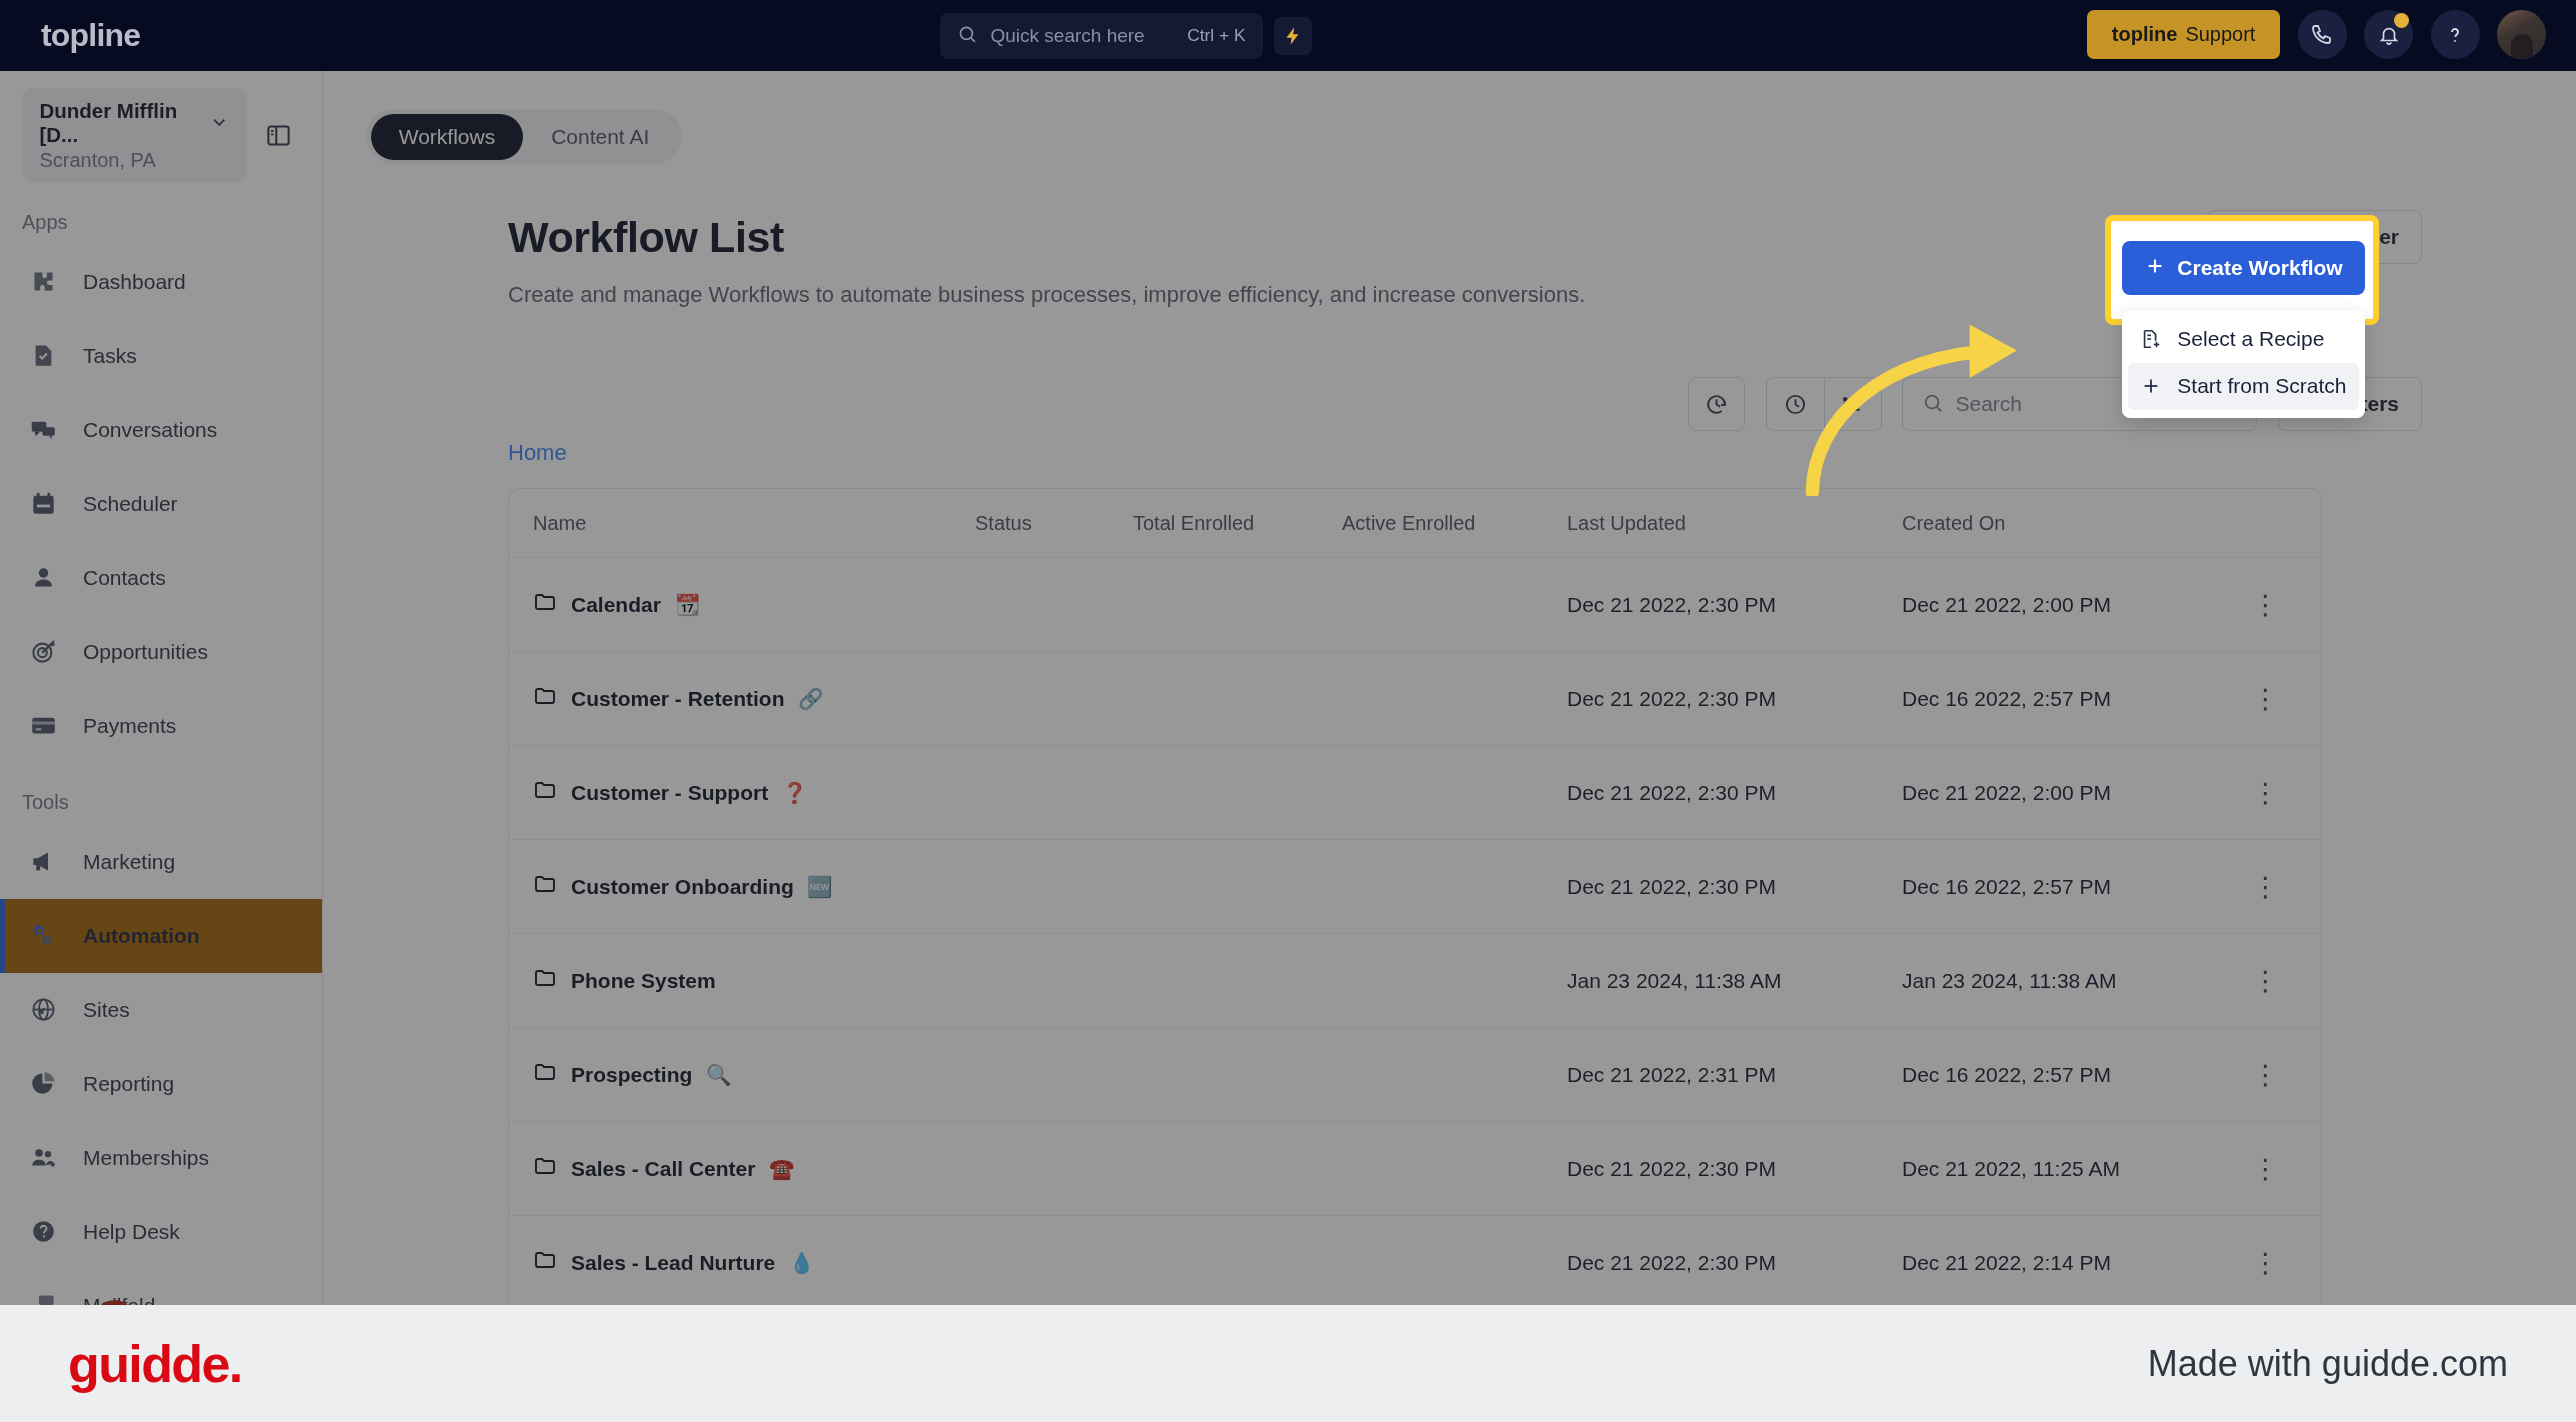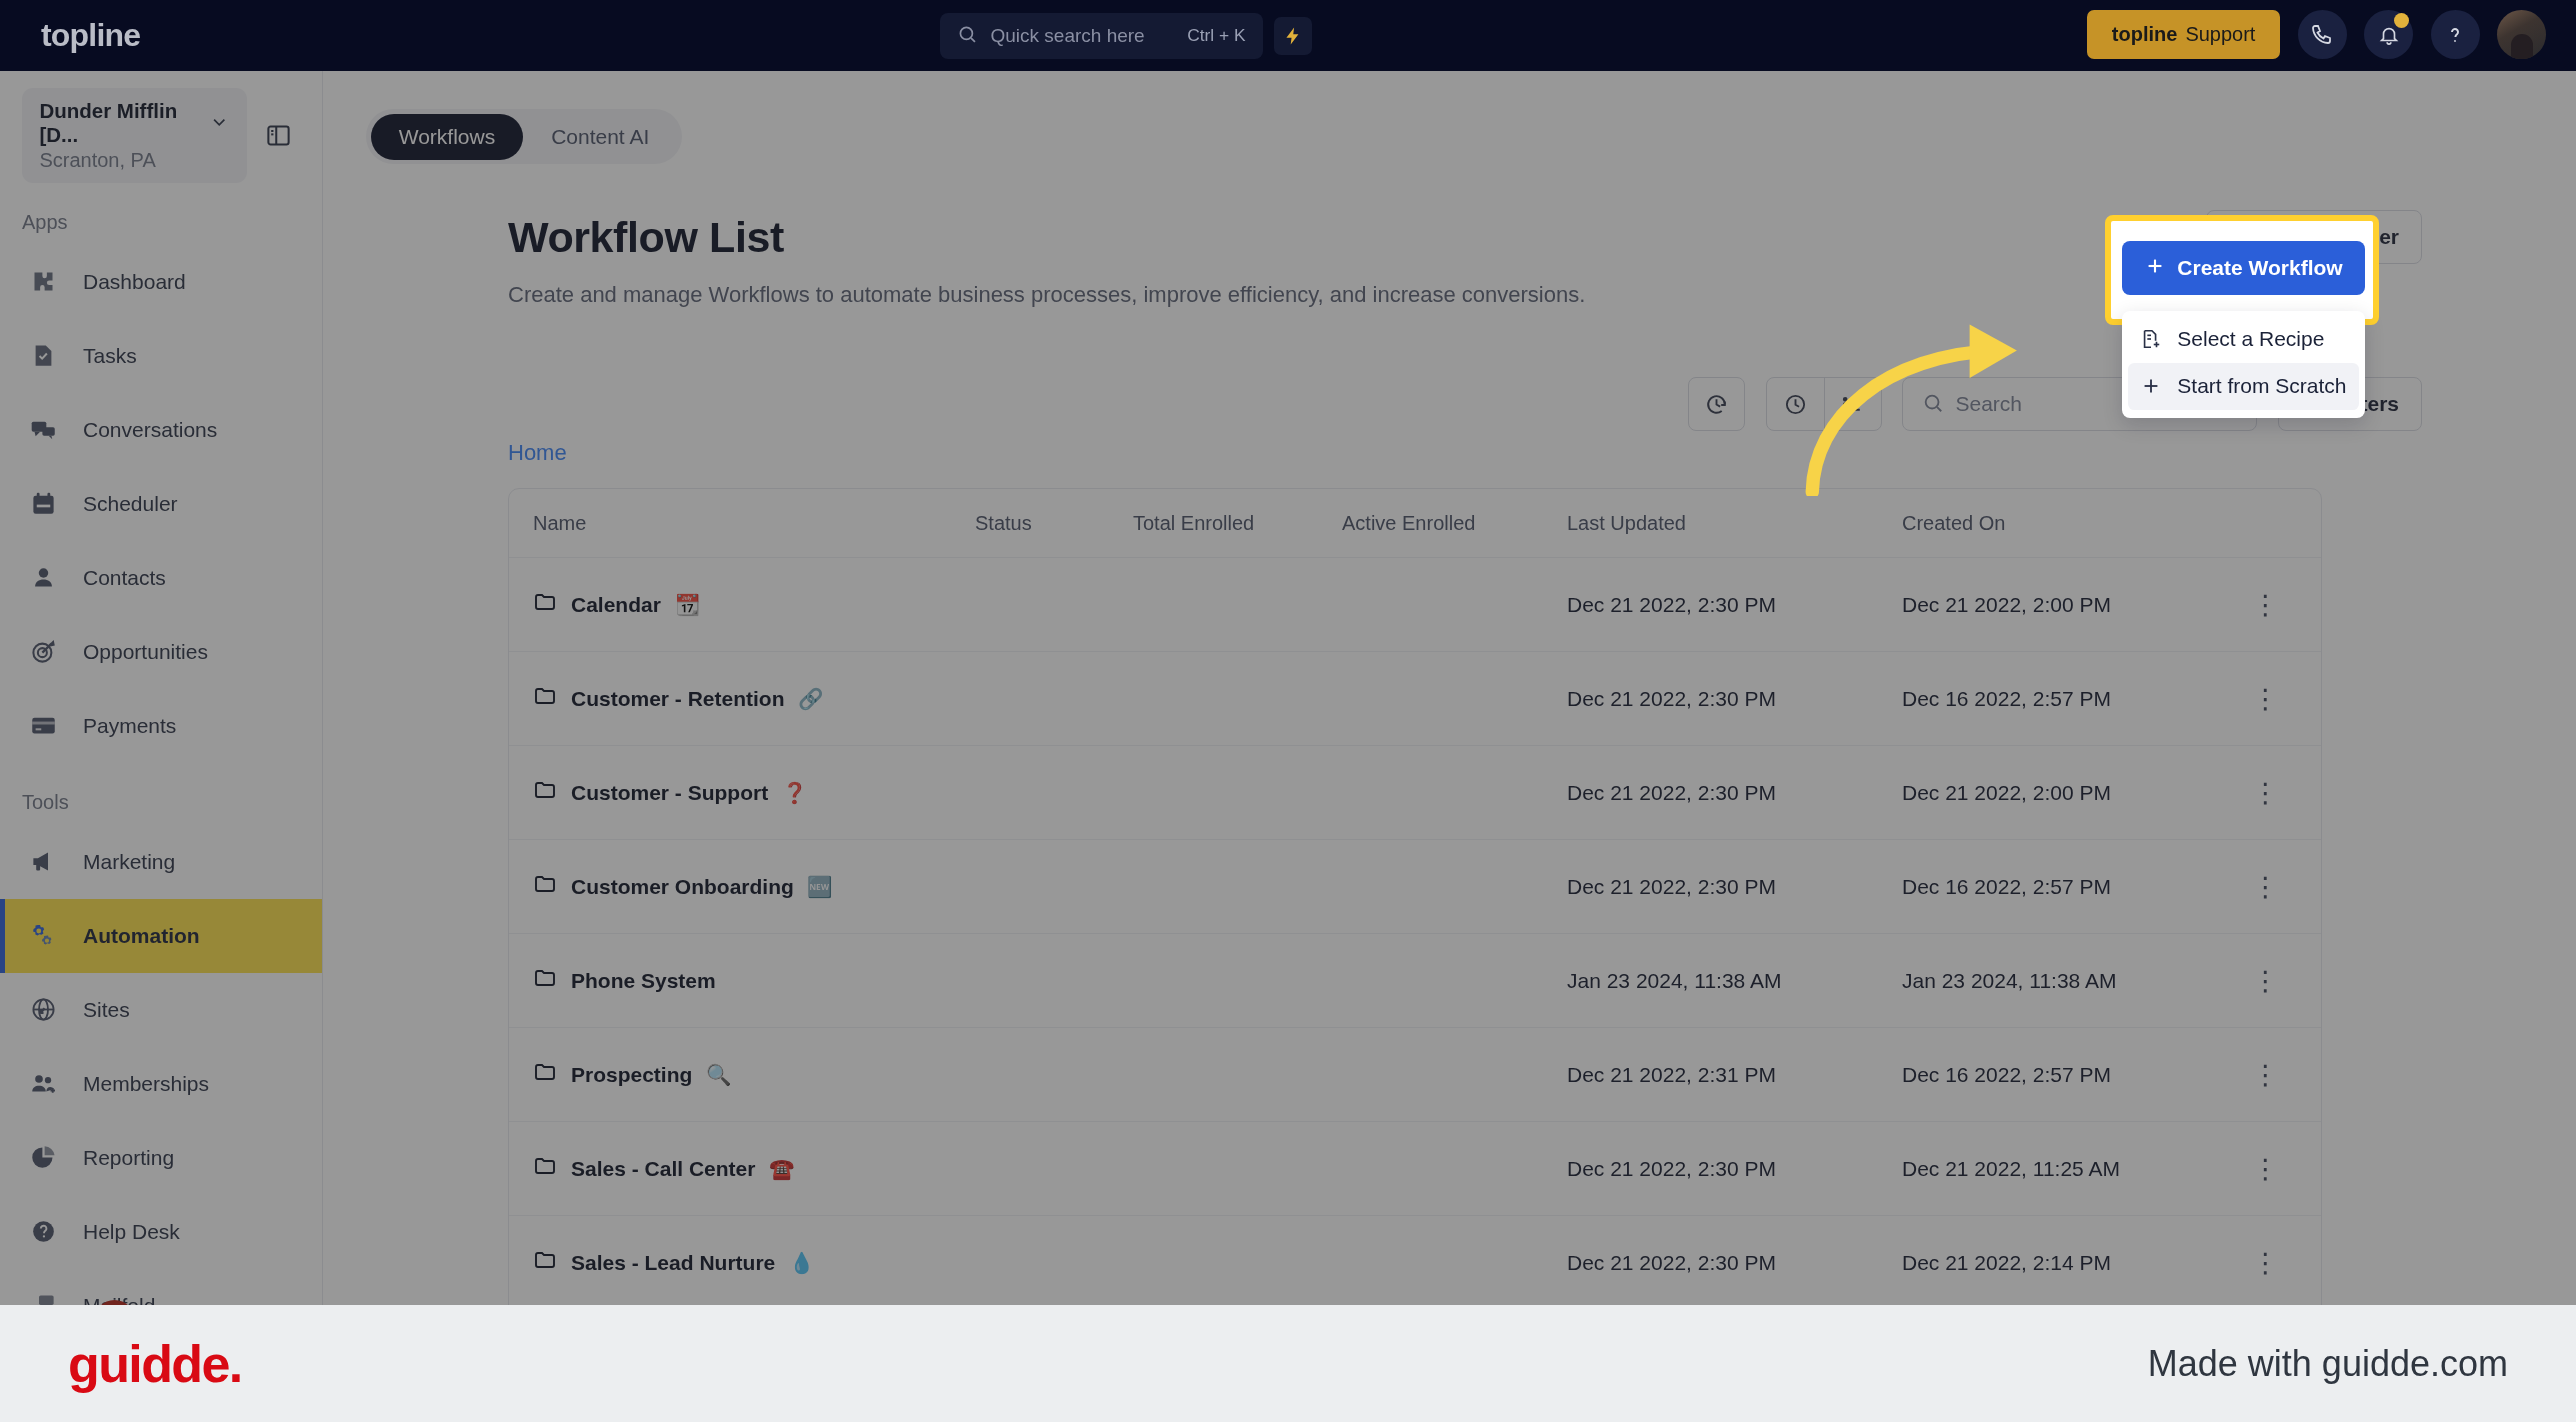--- a/index.html
+++ b/index.html
@@ -78,21 +78,21 @@
   .loc-sub { font-size: 20px; color: #6F7585; margin-top: 1.6px; }
   .collapse-btn { width: 44px; height: 44px; display:flex; align-items:center; justify-content:center; }
 
   .nav-section { font-size: 20px; color: #6F7585; padding: 28px 0 11px 22px; }
   .nav-item {
     display:flex; align-items:center; gap: 24px; height: 74px;
     padding-left: 22px; color: #2B3245; font-size: 21px;
     border-left: 5.5px solid transparent;
   }
   .nav-item.active {
-    background: #fde047; border-left-color: #2B5FD9; color: #1B2239; font-weight: 700;
+    background: #a16207; border-left-color: #2B5FD9; color: #1B2239; font-weight: 700;
   }
   .nav-ico { width: 32px; height: 32px; flex: none; display:flex; align-items:center; justify-content:center; color:#4A5166; }
   .nav-item.active .nav-ico { color: #2B5FD9; }
 
   .sb-badge {
     position: absolute; left: 58px; bottom: 47px;
     width: 66px; height: 66px; border-radius: 50%;
     background: #F1F2F6;
   }
   .sb-badge .cnt {
@@ -391,37 +391,37 @@
             <ellipse cx="12" cy="12" rx="4" ry="9"></ellipse>
             <line x1="3" y1="12" x2="21" y2="12"></line>
             <path d="M13 11l-4 4m0 0v-3m0 3h3" stroke-width="2"></path>
           </svg>
       </span>
       <span>Sites</span>
     </div>
     <div class="nav-item">
       <span class="nav-ico">
         <svg width="27" height="27" viewBox="0 0 24 24" fill="currentColor">
+            <path d="M11 3a9 9 0 109 9h-9V3z"></path>
+            <path d="M13 2a9 9 0 018.8 8H13V2z" opacity=".65"></path>
+          </svg>
+      </span>
+      <span>Reporting</span>
+    </div>
+    <div class="nav-item">
+      <span class="nav-ico">
+        <svg width="27" height="27" viewBox="0 0 24 24" fill="currentColor">
             <circle cx="8" cy="8" r="3.4"></circle>
             <circle cx="16" cy="9" r="2.8"></circle>
             <path d="M2 19c0-3.3 2.7-5 6-5s6 1.7 6 5z"></path>
             <path d="M14.5 19c0-2.3 1.4-4 3.5-4 1.4 0 2.6.7 3.2 1.8"></path>
             <path d="M18.2 18.2h4M20.2 16.2v4" stroke="currentColor" stroke-width="1.7"></path>
           </svg>
       </span>
       <span>Memberships</span>
-    </div>
-    <div class="nav-item">
-      <span class="nav-ico">
-        <svg width="27" height="27" viewBox="0 0 24 24" fill="currentColor">
-            <path d="M11 3a9 9 0 109 9h-9V3z"></path>
-            <path d="M13 2a9 9 0 018.8 8H13V2z" opacity=".65"></path>
-          </svg>
-      </span>
-      <span>Reporting</span>
     </div>
     <div class="nav-item">
       <span class="nav-ico">
         <svg width="27" height="27" viewBox="0 0 24 24" fill="currentColor">
             <circle cx="12" cy="12" r="9.2"></circle>
             <path d="M9.6 9.3a2.5 2.5 0 114.2 1.9c-.8.6-1.3 1.1-1.3 2v.4" stroke="#fff" stroke-width="1.7" fill="none"></path>
             <circle cx="12.4" cy="16.4" r="1" fill="#fff"></circle>
           </svg>
       </span>
       <span>Help Desk</span>

